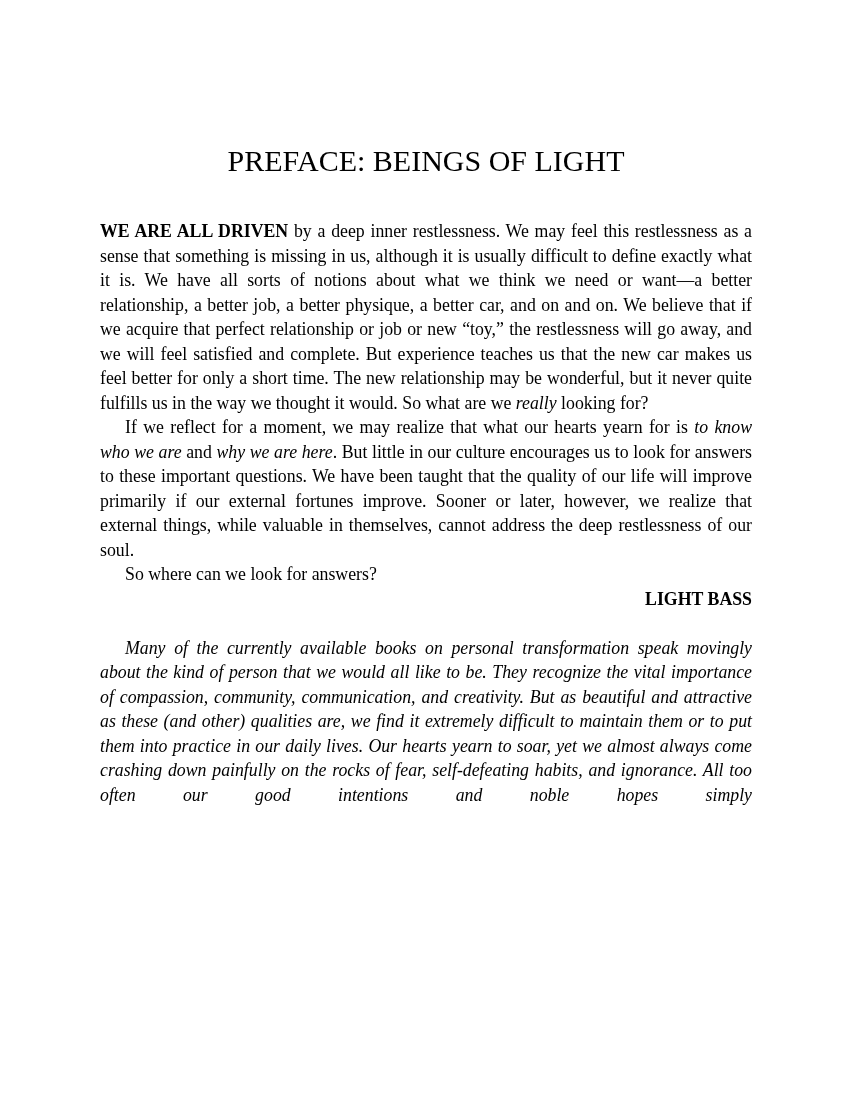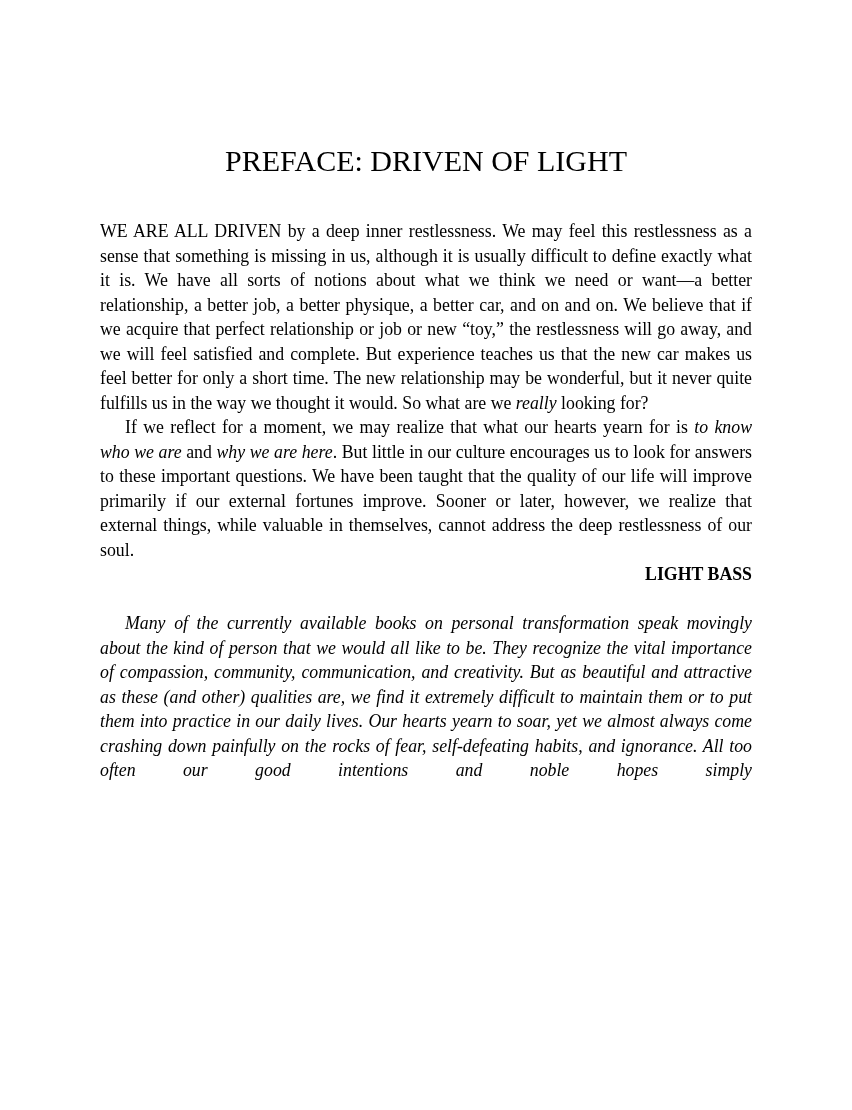--- a/index.html
+++ b/index.html
@@ -45,29 +45,30 @@
     font-style: italic;
     margin: 24.5px 0 0 0;
   }
   .attribution {
     font-size: 17.8px;
     line-height: 24.5px;
     text-align: right;
     font-weight: 700;
     margin: 0 0 24.5px 0;
   }
-  .b { font-weight: 400; }
+  .b { font-weight: 700; }
   .i { font-style: italic; }
 </style>
 </head>
 <body>
 
 <div class="page">
   <div class="text-column">
-    <h1 class="doc-title">PREFACE: DRIVEN OF LIGHT</h1>
+    <h1 class="doc-title">PREFACE: BEINGS OF LIGHT</h1>
     <div>
         <p class="para"><span class="b">WE ARE ALL DRIVEN</span><span> by a deep inner restlessness. We may feel this restlessness as a sense that something is missing in us, although it is usually difficult to define exactly what it is. We have all sorts of notions about what we think we need or want—a better relationship, a better job, a better physique, a better car, and on and on. We believe that if we acquire that perfect relationship or job or new “toy,” the restlessness will go away, and we will feel satisfied and complete. But experience teaches us that the new car makes us feel better for only a short time. The new relationship may be wonderful, but it never quite fulfills us in the way we thought it would. So what are we </span><span class="i">really</span><span> looking for?</span></p>
         <p class="para indent"><span>If we reflect for a moment, we may realize that what our hearts yearn for is </span><span class="i">to know who we are</span><span> and </span><span class="i">why we are here</span><span>. But little in our culture encourages us to look for answers to these important questions. We have been taught that the quality of our life will improve primarily if our external fortunes improve. Sooner or later, however, we realize that external things, while valuable in themselves, cannot address the deep restlessness of our soul.</span></p>
+        <p class="para indent"><span>So where can we look for answers?</span></p>
         <p class="attribution"><span>LIGHT BASS</span></p>
         <p class="para indent continued"><span>Many of the currently available books on personal transformation speak movingly about the kind of person that we would all like to be. They recognize the vital importance of compassion, community, communication, and creativity. But as beautiful and attractive as these (and other) qualities are, we find it extremely difficult to maintain them or to put them into practice in our daily lives. Our hearts yearn to soar, yet we almost always come crashing down painfully on the rocks of fear, self-defeating habits, and ignorance. All too often our good intentions and noble hopes simply</span></p>
       </div>
   </div>
 </div>
 
 </body></html>

